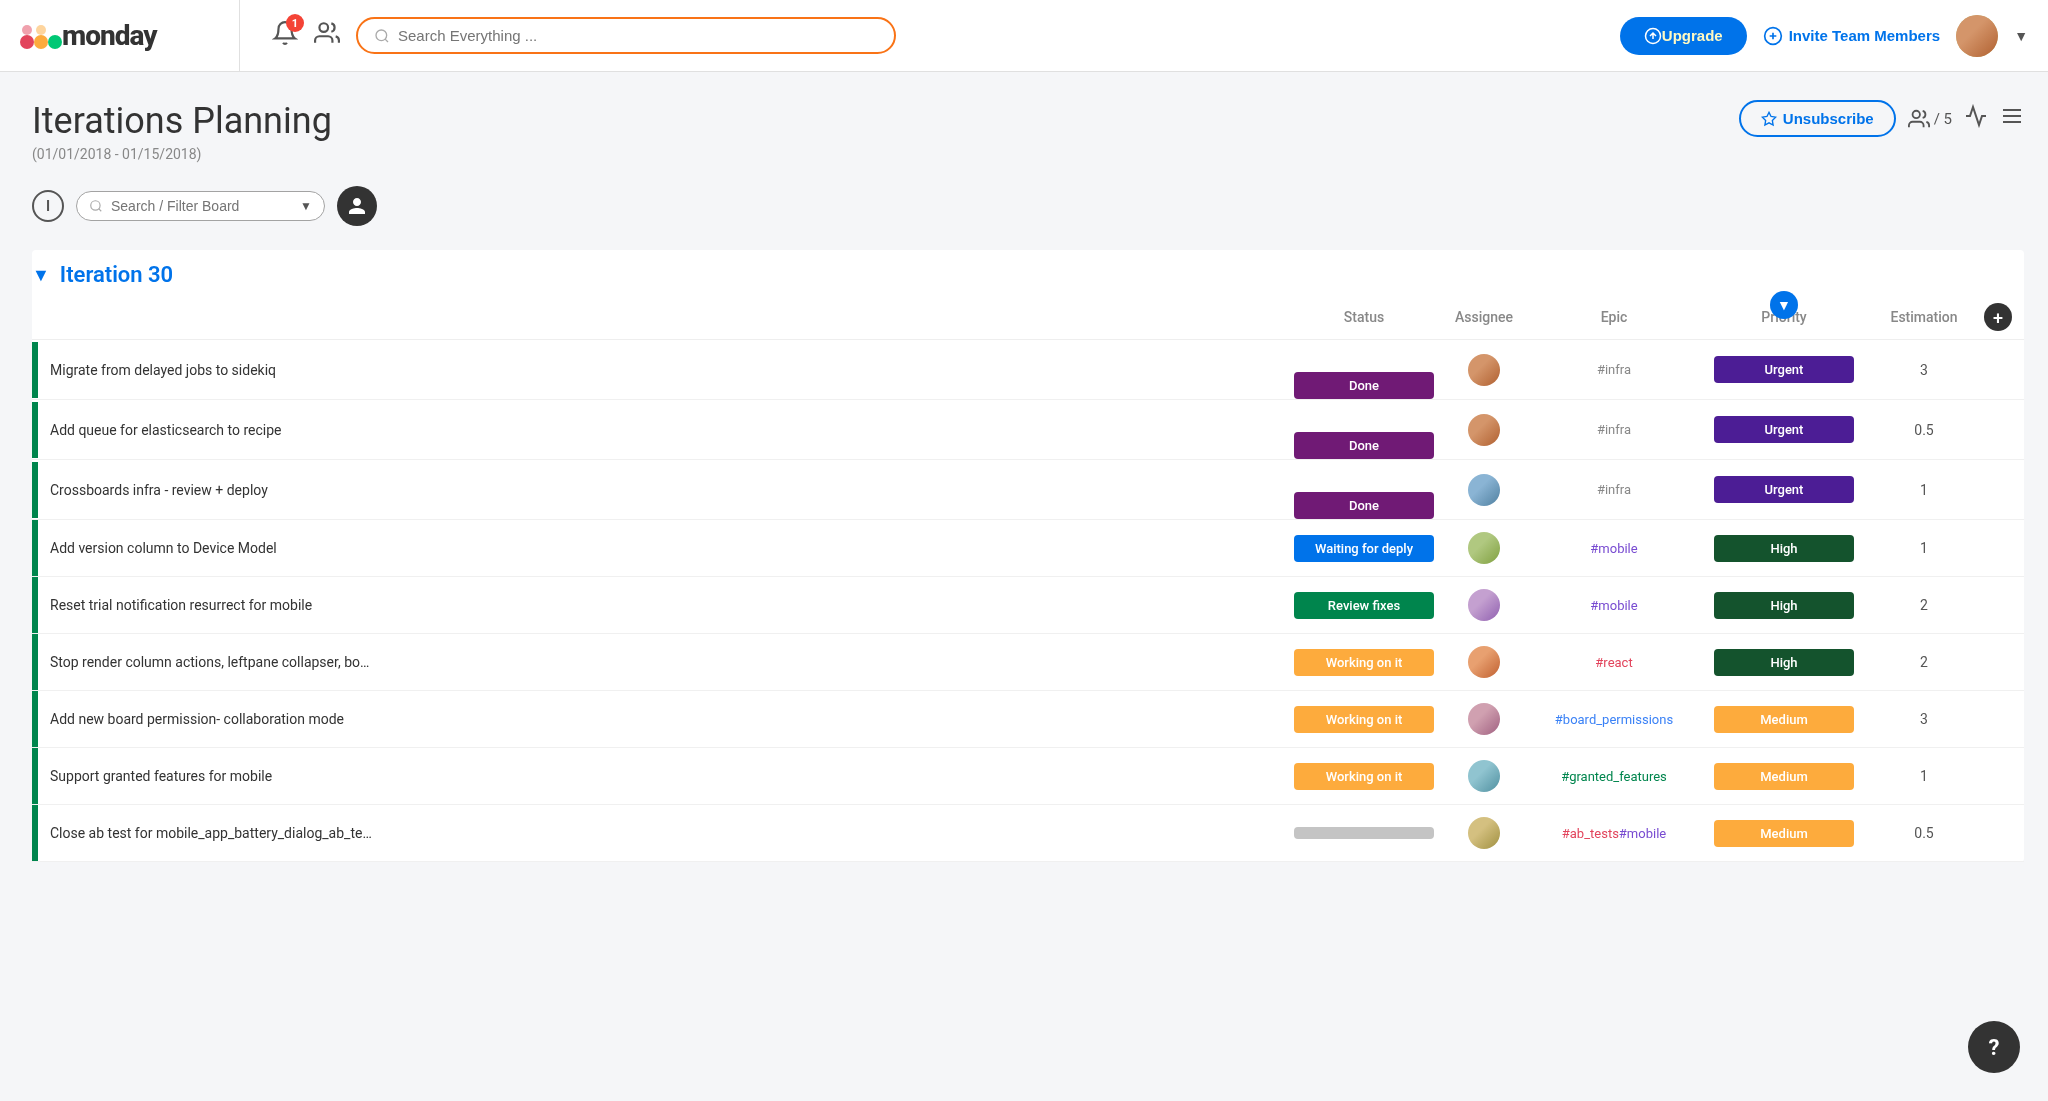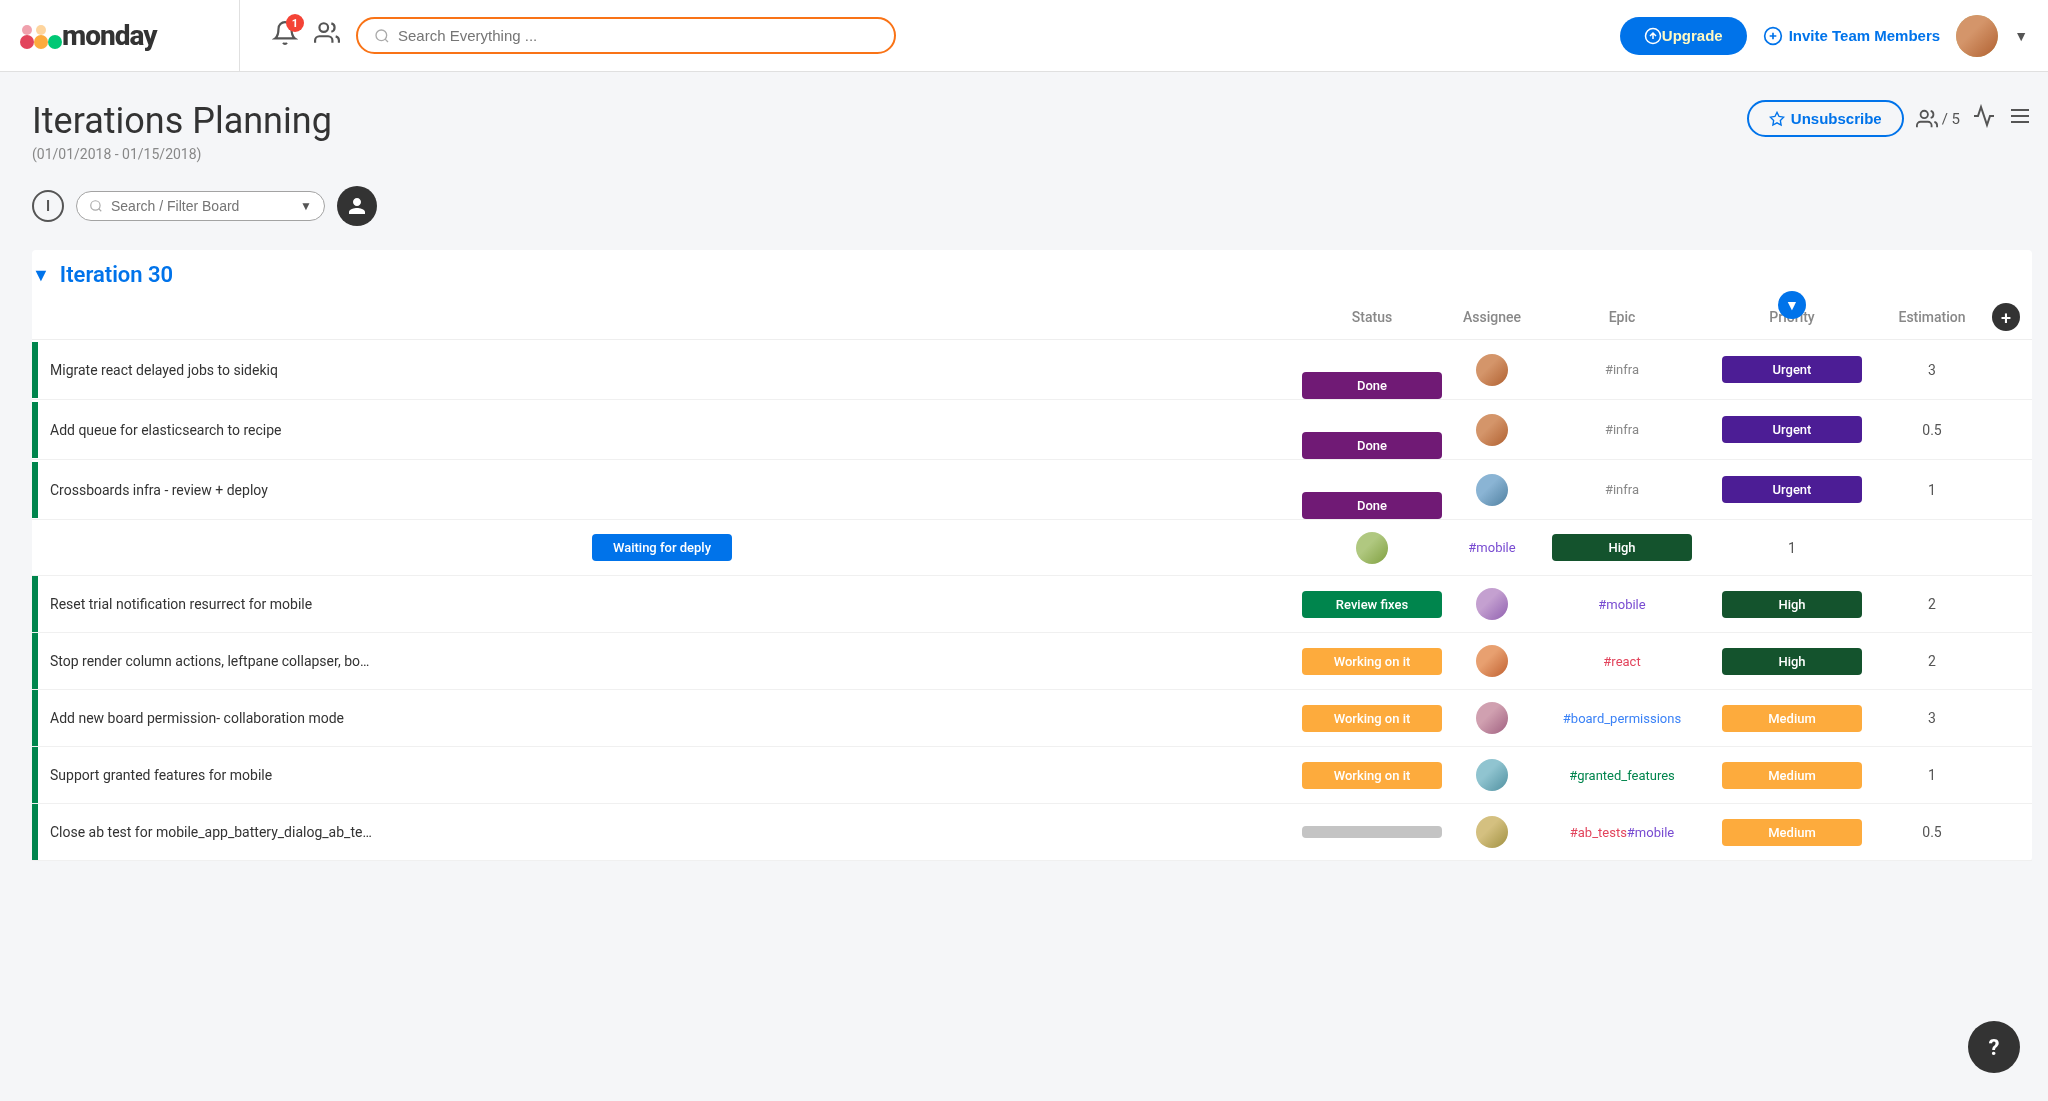--- a/index.html
+++ b/index.html
@@ -112,21 +112,21 @@
     }
     .avatar-img {
       width: 100%;
       height: 100%;
       background: linear-gradient(135deg, #d4956a 0%, #c07840 100%);
       border-radius: 50%;
     }
 
     
     .page-content {
-      padding: 28px 16px 16px 32px;
+      padding: 28px 24px 16px 32px;
     }
     .page-header {
       display: flex;
       align-items: flex-start;
       justify-content: space-between;
       margin-bottom: 24px;
     }
     .page-title-block {}
     .page-title {
       font-size: 36px;
@@ -544,21 +544,21 @@
       <div class="col-header">Estimation</div>
       <div class="col-header">
         <div class="add-btn">+</div>
       </div>
     </div>
 
     <div id="table-rows">
         <div class="table-row">
     <div class="task-name-cell">
       <div class="row-border"></div>
-      <span class="task-name">Migrate react delayed jobs to sidekiq</span>
+      <span class="task-name">Migrate from delayed jobs to sidekiq</span>
     </div>
     <div class="status-cell">
       <span class="status-badge status-done">Done</span>
     </div>
     <div class="assignee-cell">
       <div class="avatar-sm av1"></div>
     </div>
     <div class="epic-cell">
       <span class="epic-tag epic-grey">#infra</span>
     </div>
@@ -602,20 +602,24 @@
     <div class="epic-cell">
       <span class="epic-tag epic-grey">#infra</span>
     </div>
     <div class="priority-cell">
       <span class="priority-badge priority-urgent">Urgent</span>
     </div>
     <div class="estimation-cell">1</div>
     <div class="add-cell"></div>
   </div>
         <div class="table-row">
+    <div class="task-name-cell">
+      <div class="row-border"></div>
+      <span class="task-name">Add version column to Device Model</span>
+    </div>
     <div class="status-cell">
       <span class="status-badge status-waiting">Waiting for deply</span>
     </div>
     <div class="assignee-cell">
       <div class="avatar-sm av3"></div>
     </div>
     <div class="epic-cell">
       <span class="epic-tag epic-purple">#mobile</span>
     </div>
     <div class="priority-cell">

